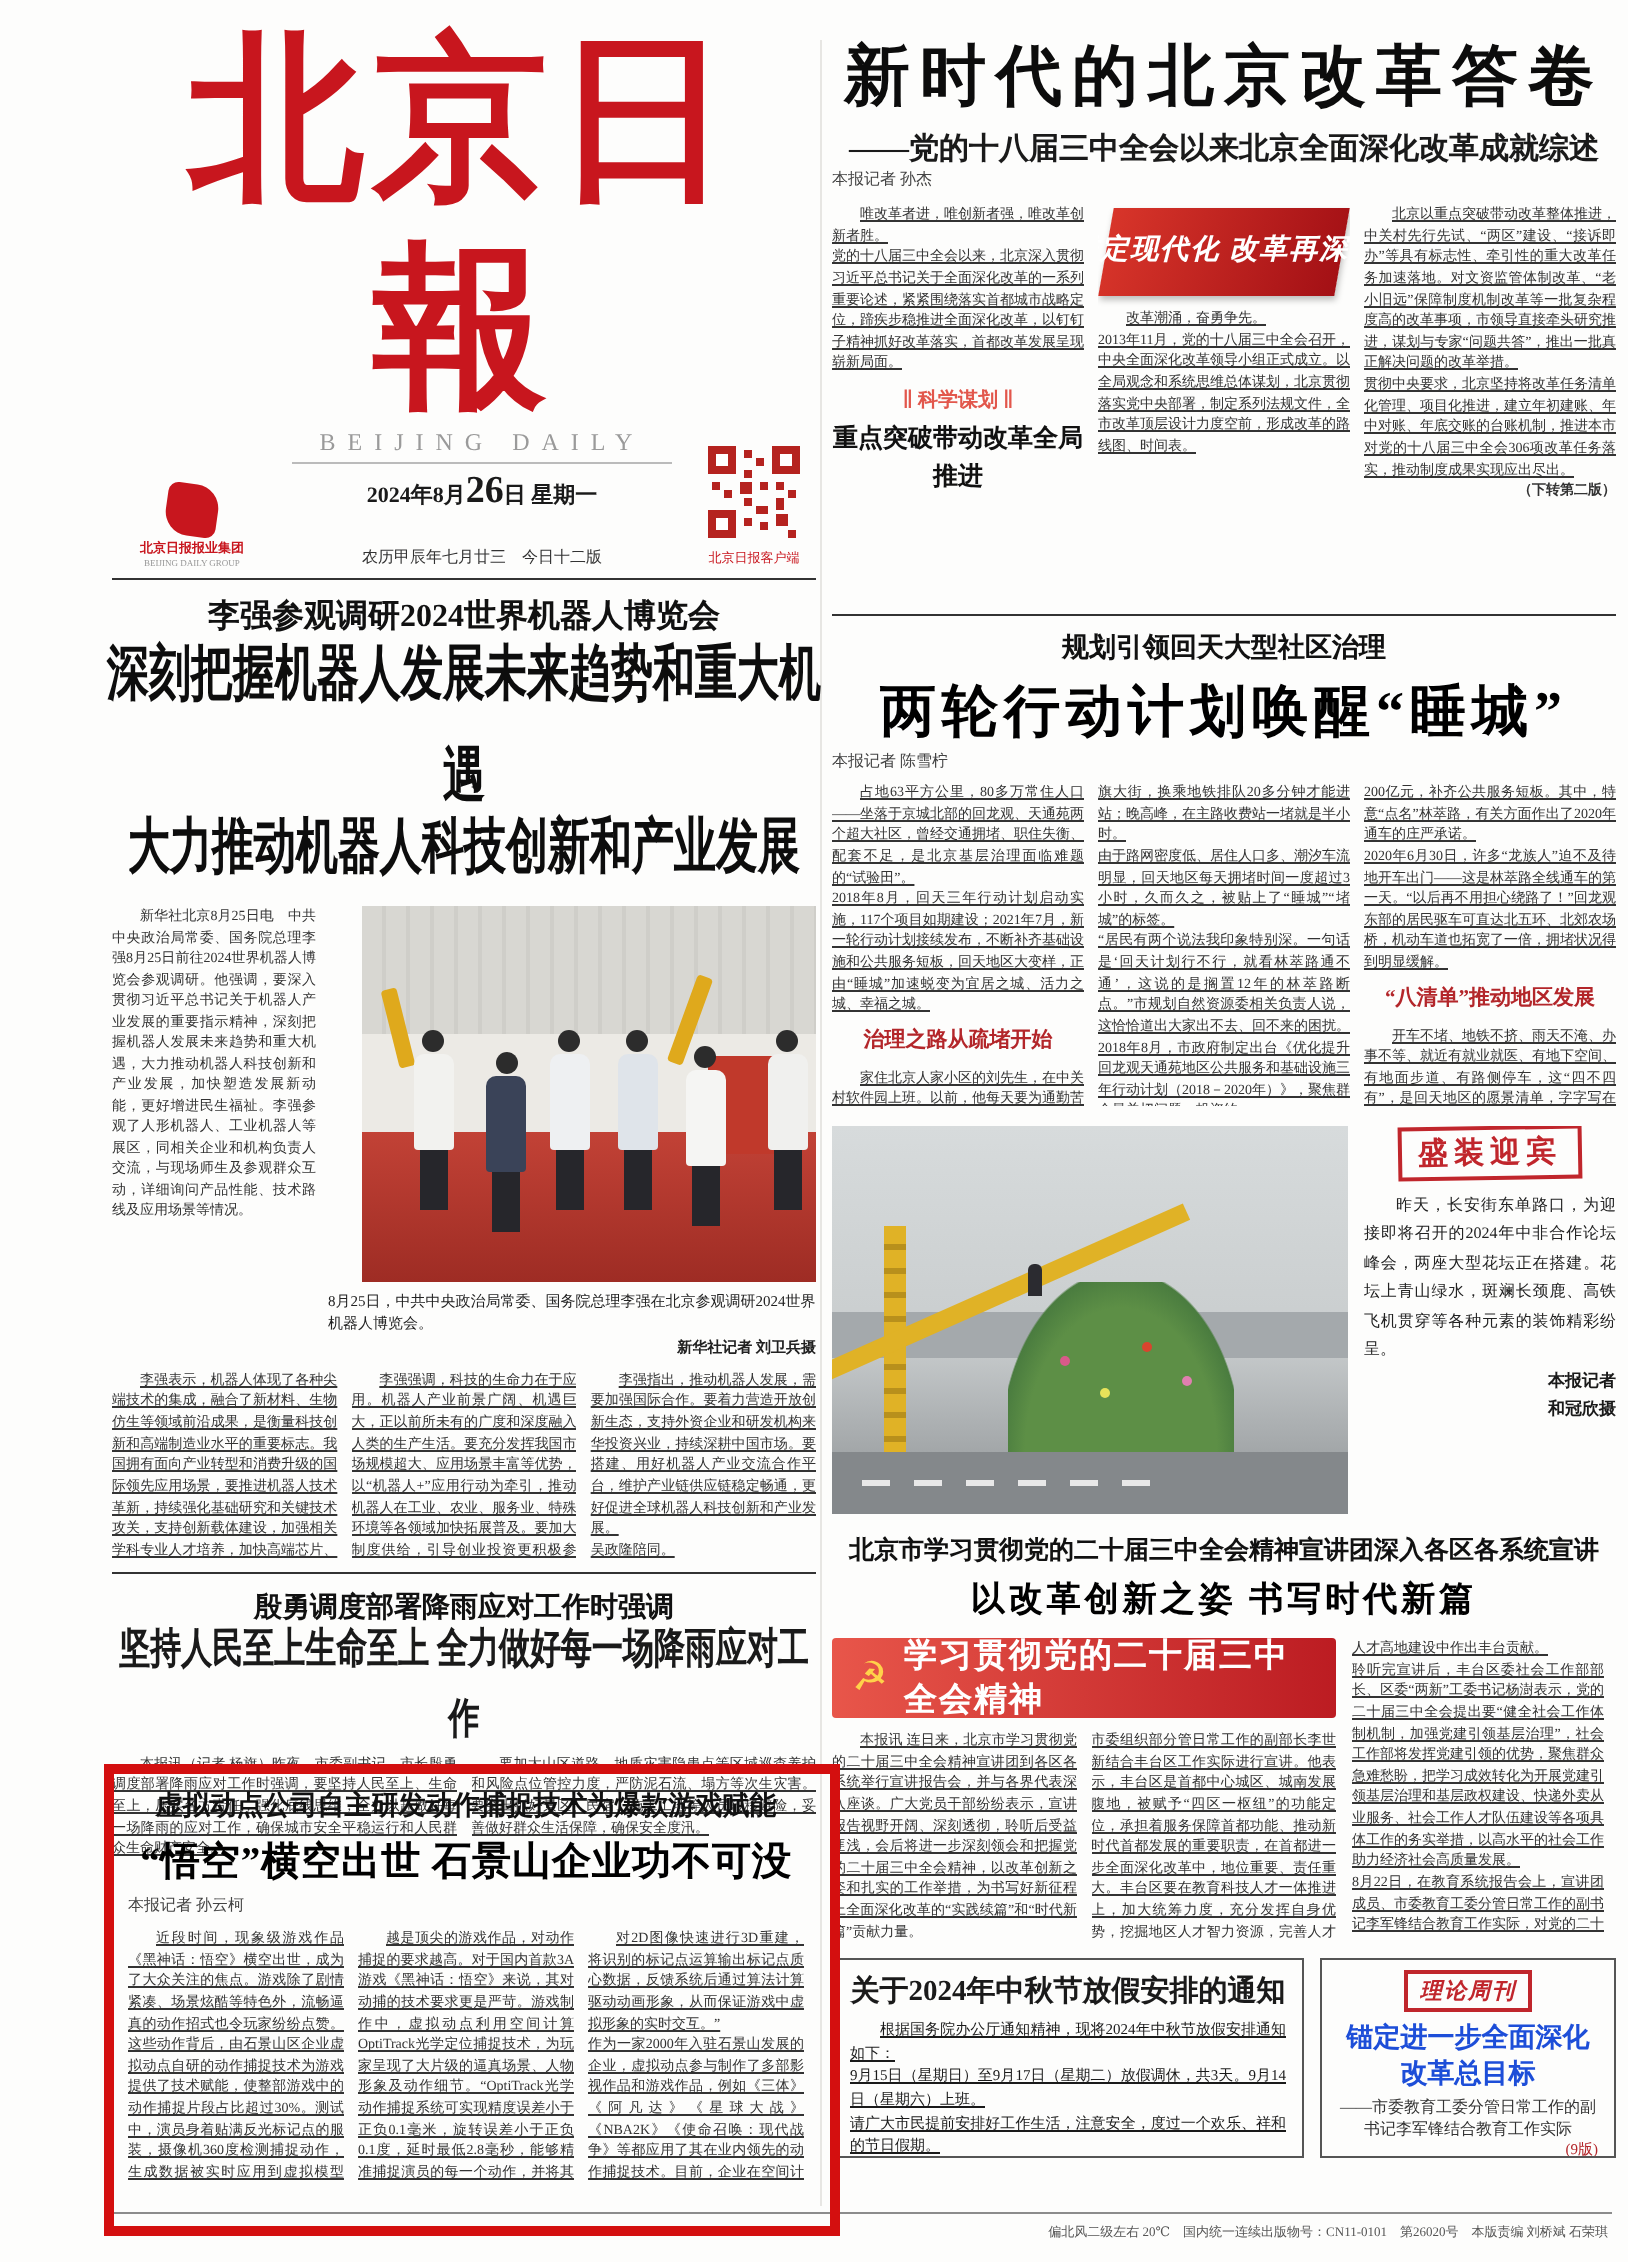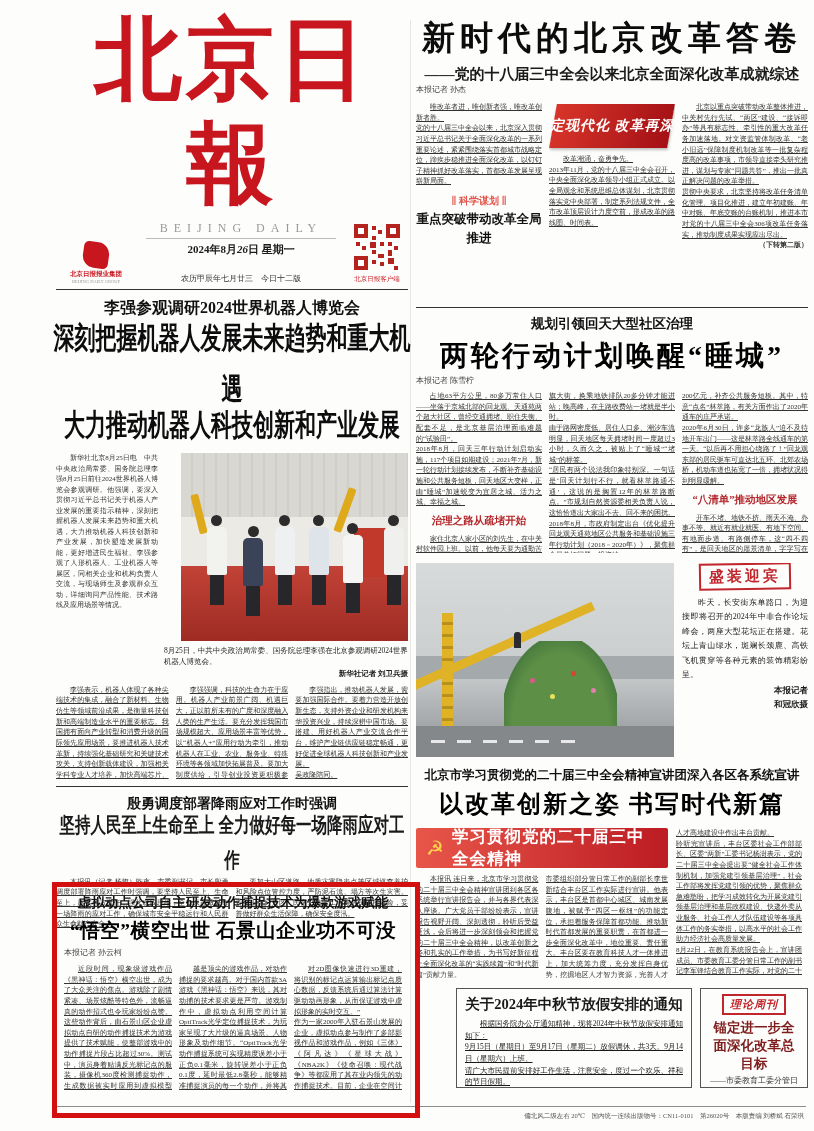--- a/index.html
+++ b/index.html
@@ -25,21 +25,21 @@
   .mast-row{display:flex;align-items:flex-end;justify-content:space-between;margin-top:2px;height:70px;}
   .brand{width:80px;text-align:center;}
   .brand-icon{width:26px;height:26px;margin:0 auto 2px;background:#c8161e;border-radius:5px 12px 5px 12px;
               transform:rotate(8deg);}
   .brand-cn{font-size:6.5px;color:#c8161e;font-weight:bold;}
   .brand-en{font-size:4.5px;color:#999;}
   .mast-center{flex:1;text-align:center;}
   .mast-en{font-size:12px;letter-spacing:6px;color:#9a9a9a;border-bottom:1px solid #bbb;
            display:inline-block;padding:0 14px 2px;}
   .mast-date{font-size:11px;font-weight:bold;margin-top:3px;}
-  .mast-date .day{font-size:11px;font-style:italic;}
+  .mast-date .day{font-size:19px;}
   .mast-lunar{font-size:8px;margin-top:16px;color:#333;}
   .qr-wrap{width:62px;text-align:center;}
   .qr-label{font-size:6.5px;color:#c8161e;margin-top:1px;}
 
   .lead-kicker{font-size:16px;margin-top:8px;}
   .lead-h{text-align:center;margin-top:10px;}
   .lead-h span{display:inline-block;font-weight:900;font-size:20px;letter-spacing:0px;
                transform:scale(1.05,1.5);line-height:34px;color:#0d0d0d;}
   .lead-body{display:flex;gap:23px;margin-top:12px;height:188px;}
   .lead-intro{width:102px;font-size:7px;line-height:1.5;text-align:justify;color:#333;overflow:hidden;}
@@ -82,40 +82,40 @@
 
   .photo-row{display:flex;gap:8px;margin-top:10px;height:194px;}
   .side-box{flex:1;overflow:hidden;}
   .fl-title{display:inline-block;border:2px solid #c0262c;color:#c0262c;font-weight:900;
             font-size:15px;letter-spacing:3px;padding:2px 8px;margin:0 auto;transform:rotate(-1deg);}
   .fl-title-wrap{text-align:center;}
   .fl-body{font-size:8px;line-height:1.8;text-align:justify;margin-top:6px;color:#222;}
   .fl-credit{font-weight:bold;font-size:8.5px;text-align:right;line-height:1.6;margin-top:2px;}
 
   .xj-kicker{font-size:12.5px;margin-top:10px;}
-  .xj-h{text-align:center;font-weight:900;font-size:24px;letter-spacing:2px;margin-top:4px;color:#000;}
+  .xj-h{text-align:center;font-weight:900;font-size:17px;letter-spacing:2px;margin-top:4px;color:#000;}
   .xj-row{display:flex;gap:8px;margin-top:8px;height:150px;}
   .xj-left{width:252px;display:flex;flex-direction:column;}
   .banner-party{height:40px;background:linear-gradient(90deg,#e8564a,#bc1c22);display:flex;align-items:center;
                 gap:8px;padding:0 10px;border-radius:2px;}
   .emblem{color:#ffd24a;font-size:20px;line-height:1;}
   .banner-party b{color:#fff;font-size:16.5px;letter-spacing:1px;
                   font-family:Liberation Serif, serif;}
   .xj-left .cols{margin-top:6px;flex:1;}
   .xj-c3{width:126px;font-size:7px;line-height:1.52;text-align:justify;color:#333;overflow:hidden;}
 
-  .bottom-row{display:flex;gap:8px;margin-top:10px;height:100px;padding-left:40px;}
+  .bottom-row{display:flex;gap:8px;margin-top:10px;height:100px;}
   .notice-box{width:236px;border:1px solid #555;padding:6px 8px;box-sizing:border-box;overflow:hidden;}
   .notice-t{text-align:center;font-weight:900;font-size:14.5px;}
   .notice-b{font-size:7.5px;line-height:1.55;text-align:justify;margin-top:4px;}
   .notice-sign{font-size:8px;font-weight:bold;text-align:right;line-height:1.5;}
   .theory-box{flex:1;border:1px solid #555;padding:5px 8px;box-sizing:border-box;text-align:center;overflow:hidden;}
   .th-label{display:inline-block;border:2px solid #c0262c;color:#c0262c;font-weight:900;font-style:italic;
             font-size:11px;padding:1px 6px;letter-spacing:1px;}
-  .th-t{font-weight:900;font-size:13.5px;margin-top:4px;color:#7f1d1d;}
+  .th-t{font-weight:900;font-size:13.5px;margin-top:4px;color:#1d4ed8;}
   .th-sub{font-size:8px;margin-top:2px;color:#333;}
   .th-page{font-size:7.5px;color:#b3262a;text-align:right;}
 
   
   .photo{position:relative;overflow:hidden;background:#e3e2de;}
   .expo{flex:1;height:188px;}
   .expo .ceiling{position:absolute;left:0;top:0;right:0;height:34%;
     background:repeating-linear-gradient(90deg,#d8d7d2 0 10px,#cfcec9 10px 12px);}
   .expo .wall{position:absolute;left:0;top:34%;right:0;height:28%;background:#eceae5;}
   .expo .floor{position:absolute;left:0;bottom:0;right:0;height:40%;

